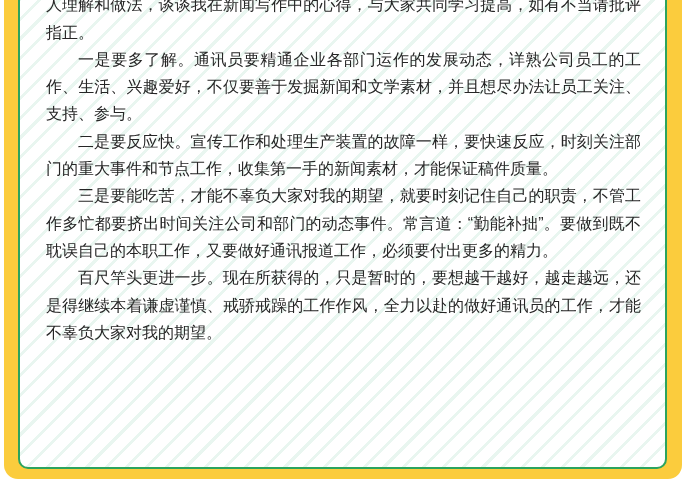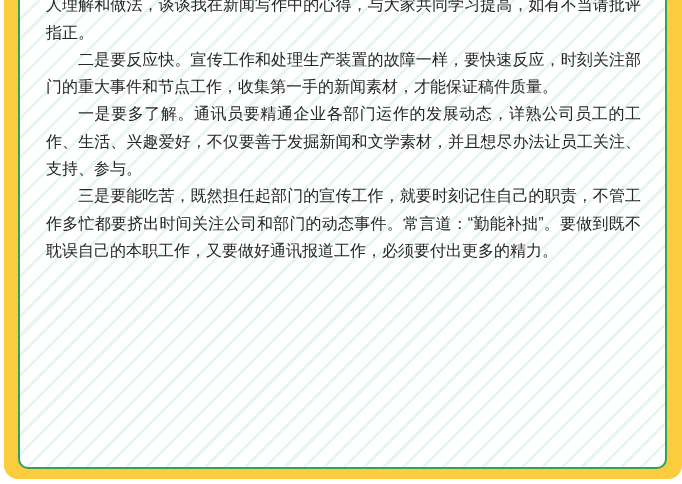--- a/index.html
+++ b/index.html
@@ -46,17 +46,18 @@
   }
 </style>
 </head>
 <body style="--frame-color: #fbcc3d; --border-color: #2ca45e; --stripe-color: #e9f6f0; --text-color: #262626; background: rgb(255, 255, 255);">
 
 <div class="frame"></div>
 
 <div class="content-box">
   <div class="article">
     <p>回首以往从事新闻写作的经历，可以说有压力、有辛劳、也有喜悦。下面仅就个人理解和做法，谈谈我在新闻写作中的心得，与大家共同学习提高，如有不当请批评指正。</p>
+    <p>一是要多了解。通讯员要精通企业各部门运作的发展动态，详熟公司员工的工作、生活、兴趣爱好，不仅要善于发掘新闻和文学素材，并且想尽办法让员工关注、支持、参与。</p>
     <p>二是要反应快。宣传工作和处理生产装置的故障一样，要快速反应，时刻关注部门的重大事件和节点工作，收集第一手的新闻素材，才能保证稿件质量。</p>
-    <p>一是要多了解。通讯员要精通企业各部门运作的发展动态，详熟公司员工的工作、生活、兴趣爱好，不仅要善于发掘新闻和文学素材，并且想尽办法让员工关注、支持、参与。</p>
-    <p>三是要能吃苦，既然担任起部门的宣传工作，就要时刻记住自己的职责，不管工作多忙都要挤出时间关注公司和部门的动态事件。常言道：“勤能补拙”。要做到既不耽误自己的本职工作，又要做好通讯报道工作，必须要付出更多的精力。</p>
+    <p>三是要能吃苦，才能不辜负大家对我的期望，就要时刻记住自己的职责，不管工作多忙都要挤出时间关注公司和部门的动态事件。常言道：“勤能补拙”。要做到既不耽误自己的本职工作，又要做好通讯报道工作，必须要付出更多的精力。</p>
+    <p>百尺竿头更进一步。现在所获得的，只是暂时的，要想越干越好，越走越远，还是得继续本着谦虚谨慎、戒骄戒躁的工作作风，全力以赴的做好通讯员的工作，才能不辜负大家对我的期望。</p>
   </div>
 </div>
 
 </body></html>

